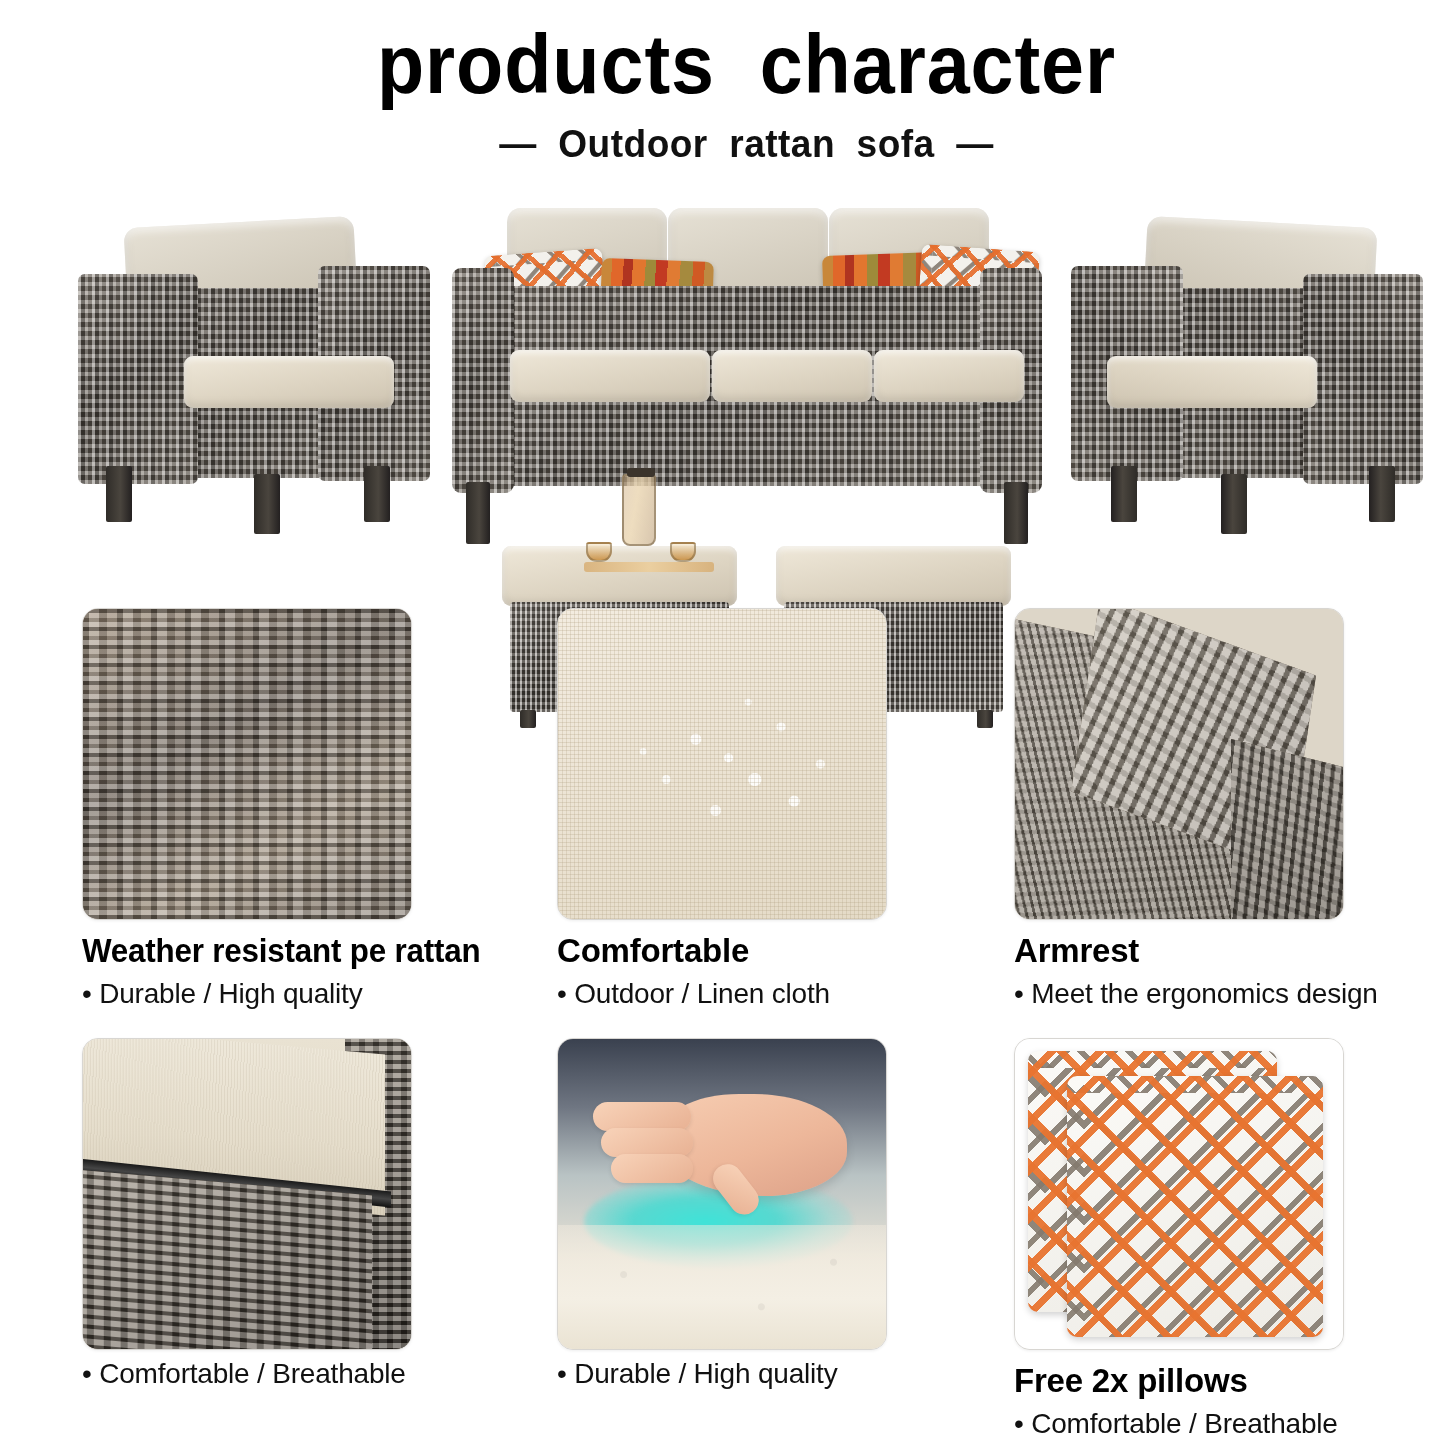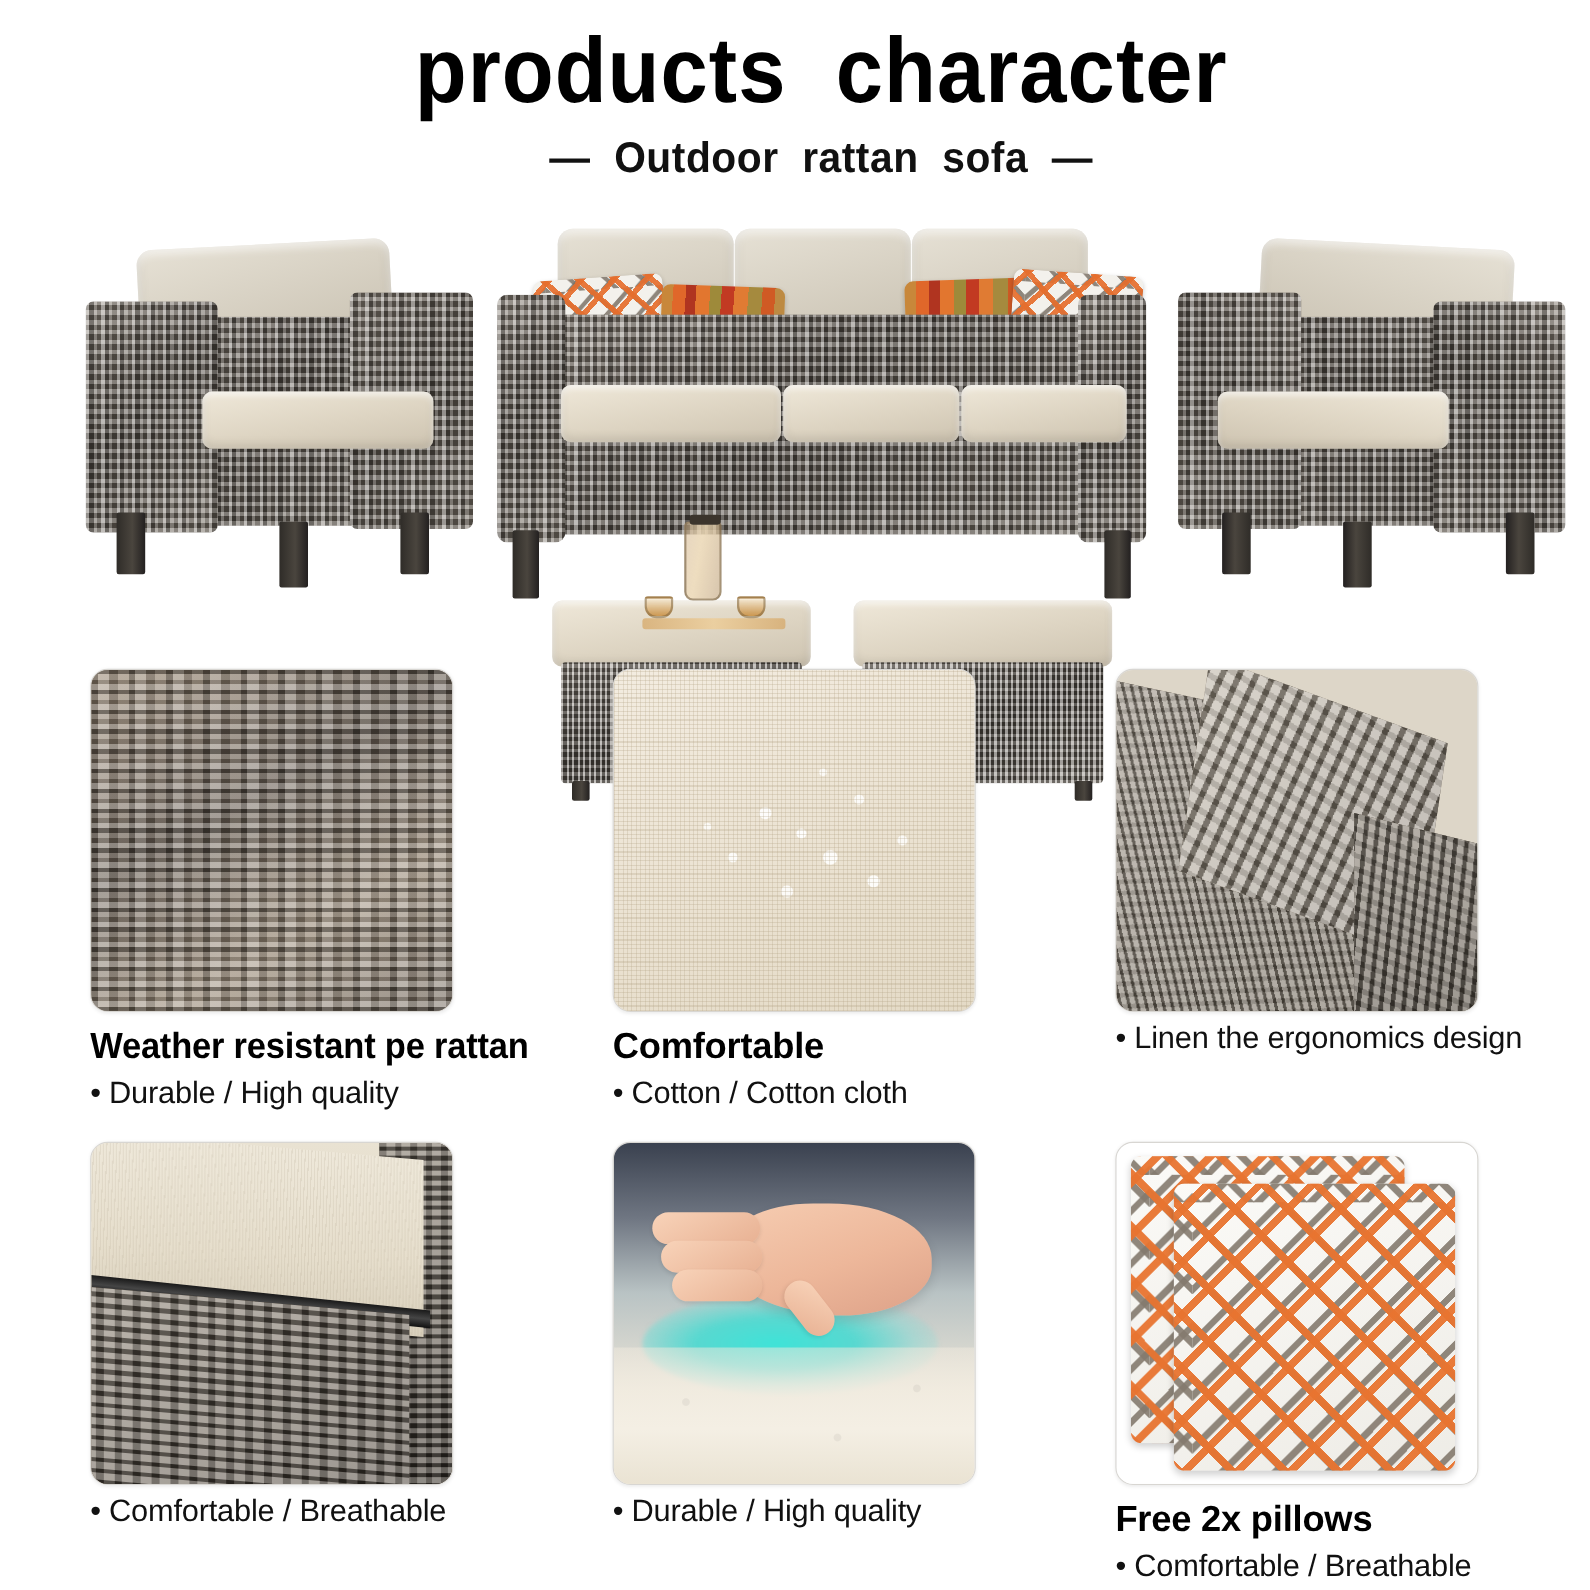--- a/index.html
+++ b/index.html
@@ -408,32 +408,33 @@
         </div>
         <div class="feat-title">Weather resistant pe rattan</div>
         <div class="feat-sub">• Durable / High quality</div>
       </div>
 
       <div class="cell c2">
         <div class="thumb">
           <div class="tex-linen"></div>
         </div>
         <div class="feat-title">Comfortable</div>
-        <div class="feat-sub">• Cotton  / Cotton cloth</div>
+        <div class="feat-sub">• Outdoor  / Linen cloth</div>
       </div>
 
       <div class="cell c3">
         <div class="thumb">
           <div class="tex-armrest">
             <div class="side"></div>
             <div class="top"></div>
             <div class="front"></div>
           </div>
         </div>
-        <div class="feat-sub">• Linen the ergonomics design</div>
+        <div class="feat-title">Armrest</div>
+        <div class="feat-sub">• Meet the ergonomics design</div>
       </div>
     </div>
 
     <div class="row">
 
       <div class="cell c1">
         <div class="thumb">
           <div class="tex-wash">
             <div class="rightcol"></div>
             <div class="cush"></div>

